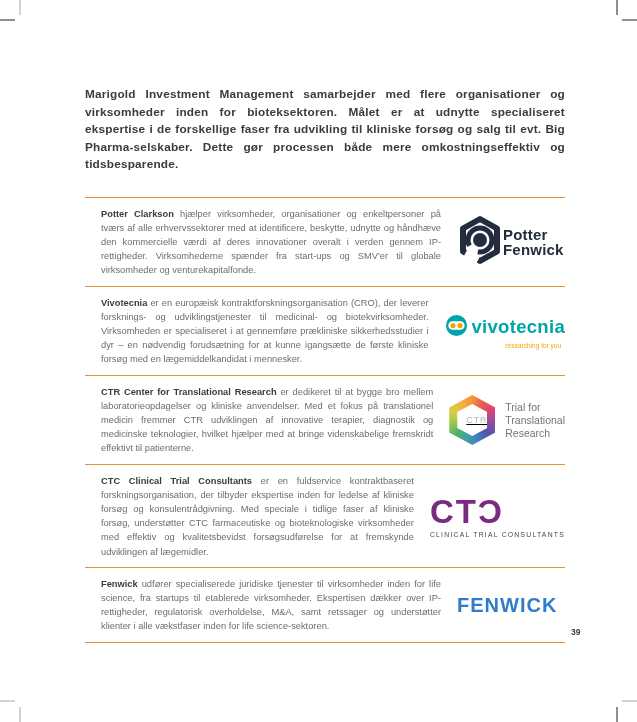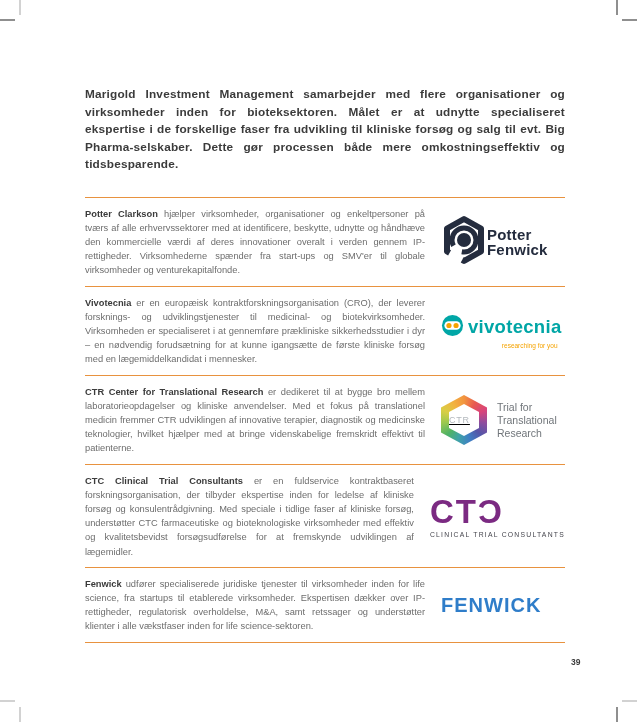--- a/index.html
+++ b/index.html
@@ -24,21 +24,21 @@
     font-size:11.8px; line-height:17.5px; font-weight:bold;
     color:#3b3b3b; text-align:justify; letter-spacing:0.2px;
     margin-bottom:23px;
   }
 
   .section {
     display:flex; border-top:1.5px solid #E8923F; padding:9px 0 8px;
   }
   .end-divider { border-top:1.5px solid #E8923F; }
 
-  .section-text { width:340px; }
+  .section-text { width:340px;margin-left:16px; }
   .section-text p {
     font-size:9.3px; line-height:14.2px; color:#6d6d6d; text-align:justify;
   }
   .section-text strong { color:#3b3b3b; font-weight:bold; }
 
   .section-logo {
     flex:1; display:flex; align-items:center; justify-content:flex-start;
     padding-left:16px;
   }
 
@@ -60,38 +60,38 @@
   .ctr-hex {
     position:relative; width:46px; height:50px; flex:0 0 auto;
     clip-path:polygon(50% 0%, 100% 25%, 100% 75%, 50% 100%, 0% 75%, 0% 25%);
     background:conic-gradient(from 0deg,
       #F2953F, #E85A4F, #D8447C, #8E4D9E, #5456A8, #3F7FC4,
       #3FA3A8, #4FB266, #9BC84F, #D9CE45, #F2B23F, #F2953F);
   }
   .ctr-hex-inner {
     position:absolute; left:8px; top:9px; width:30px; height:32px;
     clip-path:polygon(50% 0%, 100% 25%, 100% 75%, 50% 100%, 0% 75%, 0% 25%);
-    background:#ffffff; display:flex; align-items:center; justify-content:flex-start;text-decoration:underline;
+    background:#ffffff; display:flex; align-items:center; justify-content:flex-end;text-decoration:underline;
   }
   .ctr-abbr { font-size:9px; color:#b3b8bd; letter-spacing:0.8px; }
   .ctr-name { font-size:10.5px; line-height:13px; color:#70757A; }
 
   
   .ctc-logo { display:flex; flex-direction:column; align-items:flex-start; }
   .ctc-mark { font-weight:bold; font-size:33px; line-height:34px;
               color:#7B2A82; letter-spacing:2px; }
   .ctc-caption { font-size:6.8px; letter-spacing:1.25px; color:#44444c;
                  margin-top:2px; white-space:nowrap; }
 
   
   .fenwick-name { font-weight:bold; font-size:20px; color:#2F7DC9;
                   letter-spacing:1px; }
 
   .page-number {
-    position:absolute; left:571px; top:657px;
+    position:absolute; left:571px; top:627px;
     font-size:8.5px; font-weight:bold; color:#3b3b3b;
   }
 </style>
 </head>
 <body>
 
 <div class="page">
 
   <div class="crop v light" style="left:19px; top:0;"></div>
   <div class="crop h dark" style="left:0;   top:19px;"></div>

